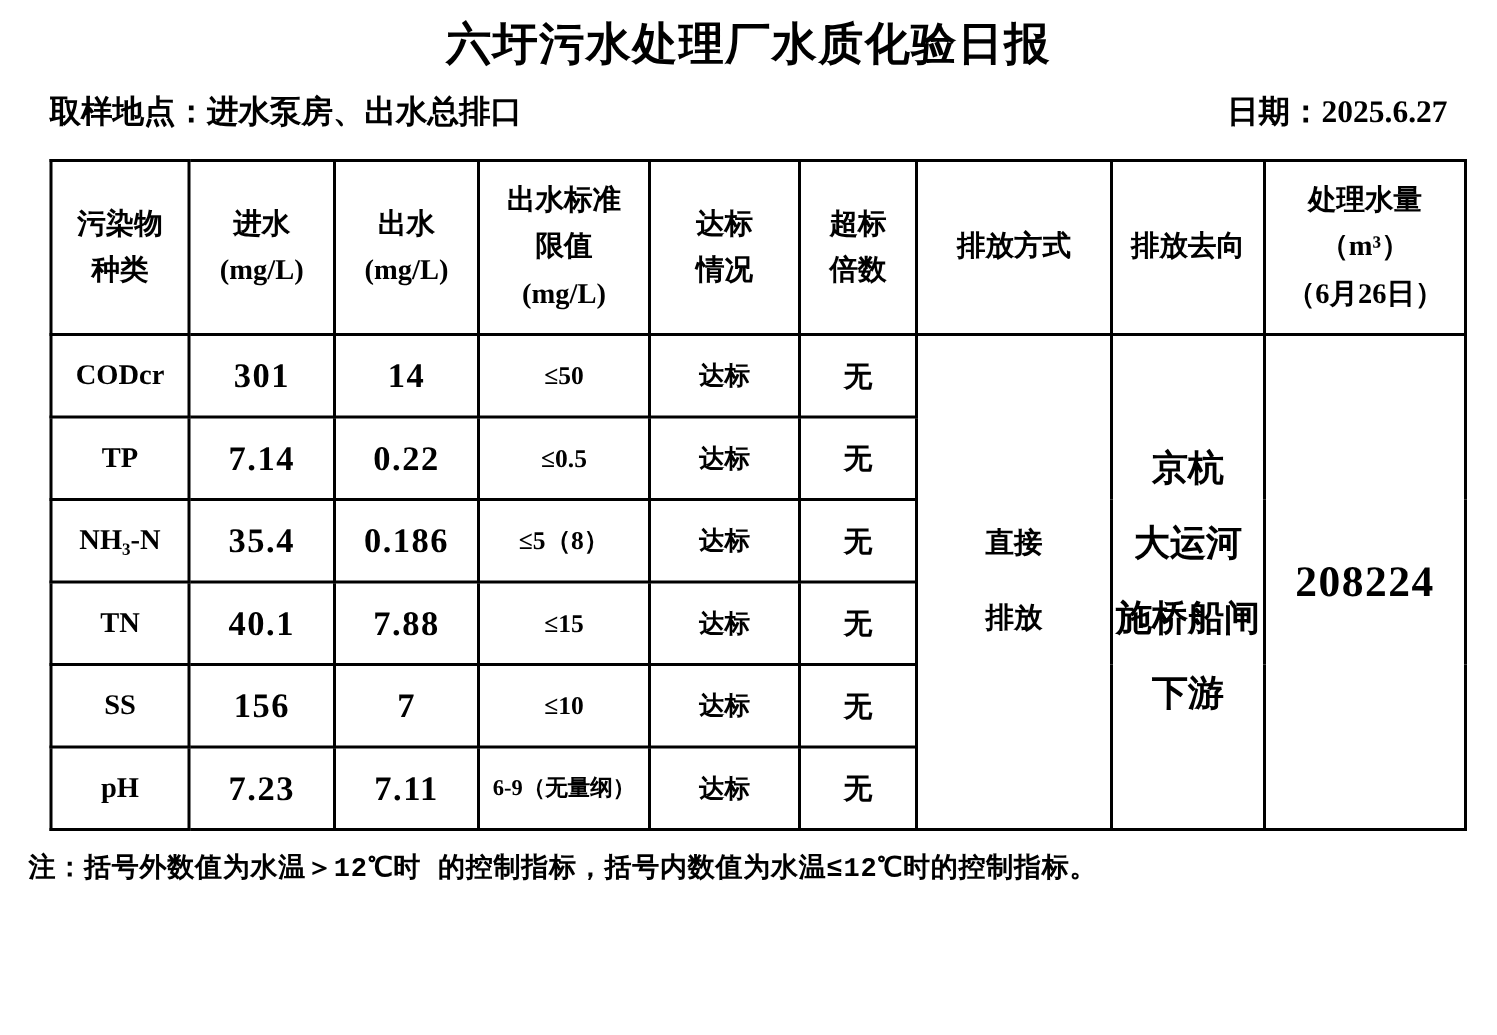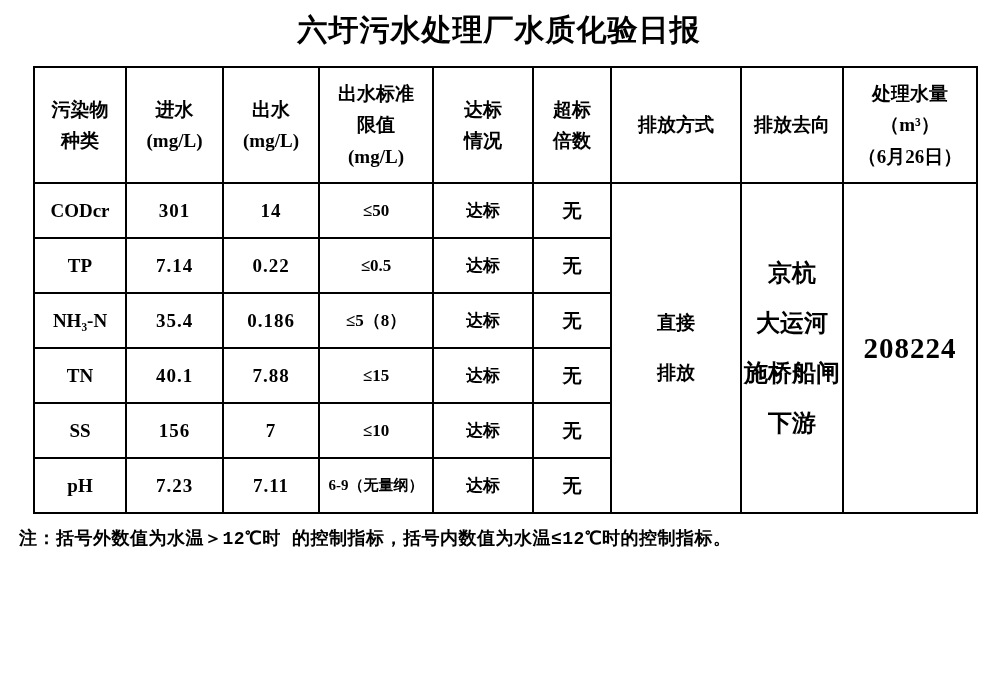--- a/index.html
+++ b/index.html
@@ -45,21 +45,21 @@
     font-weight: bold;
   }
   .report thead th {
     height: 114px;
     font-size: 19px;
     line-height: 1.65;
   }
   .report tbody td { height: 53px; }
 
   .cell-pollutant { font-size: 19px; margin-top: 33px; }
-  .cell-num      { font-size: 19px; letter-spacing: 1px; }
+  .cell-num      { font-size: 23px; letter-spacing: 1px; }
   .cell-limit    { font-size: 17px; }
   .limit-small   { font-size: 15px; }
   .cell-compliance { font-size: 17px; }
   .cell-exceed   { font-size: 19px; }
   .cell-method   { font-size: 19px; line-height: 50px; }
   .cell-dest     { font-size: 24px; line-height: 50px; }
   .cell-volume   { font-size: 29px; letter-spacing: 1px; margin-top: 44px; }
 
   .note {
     margin: 12px 0 0 19px;
@@ -68,20 +68,24 @@
     font-family: Liberation Mono, monospace;
   }
 </style>
 </head>
 <body>
 
 <div class="page">
 
   <div class="title">六圩污水处理厂水质化验日报</div>
 
+  <div class="meta-row">
+    <span>取样地点：进水泵房、出水总排口</span>
+    <span>日期：2025.6.27</span>
+  </div>
 
   <table class="report">
     <colgroup>
       <col style="width:92px">
         <col style="width:97px">
         <col style="width:96px">
       <col style="width:114px">
         <col style="width:100px">
         <col style="width:78px">
       <col style="width:130px">

